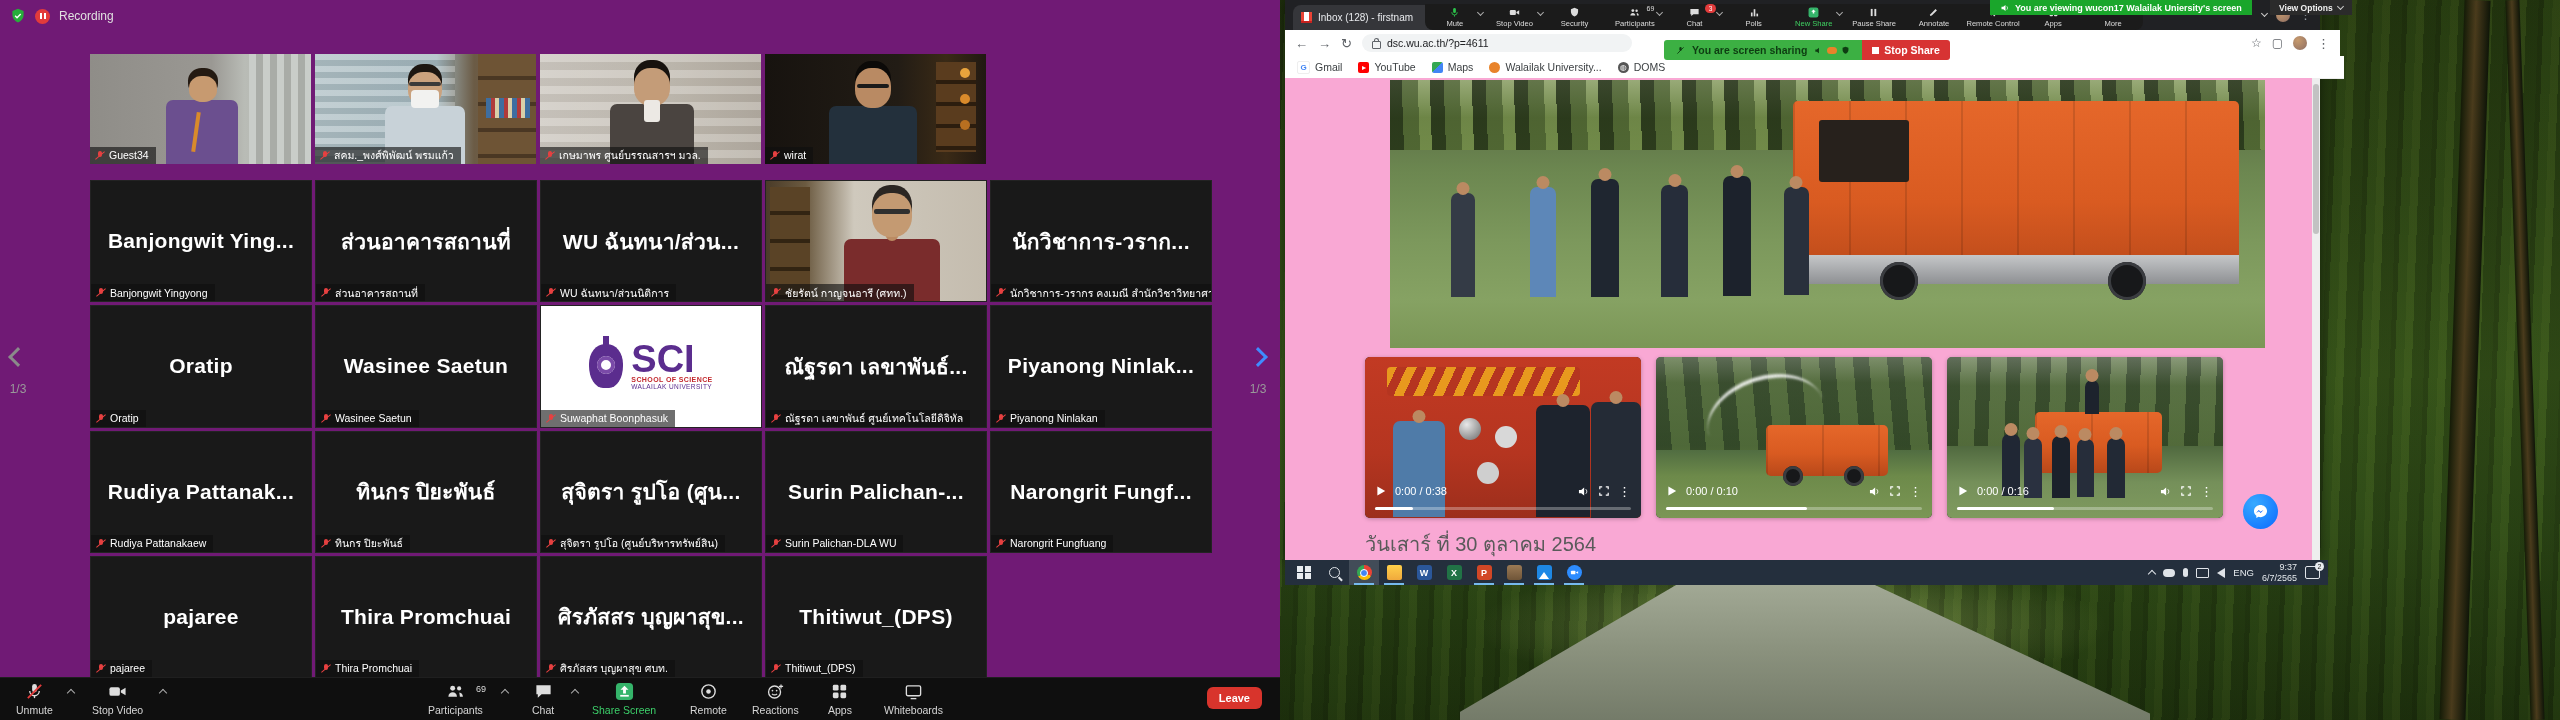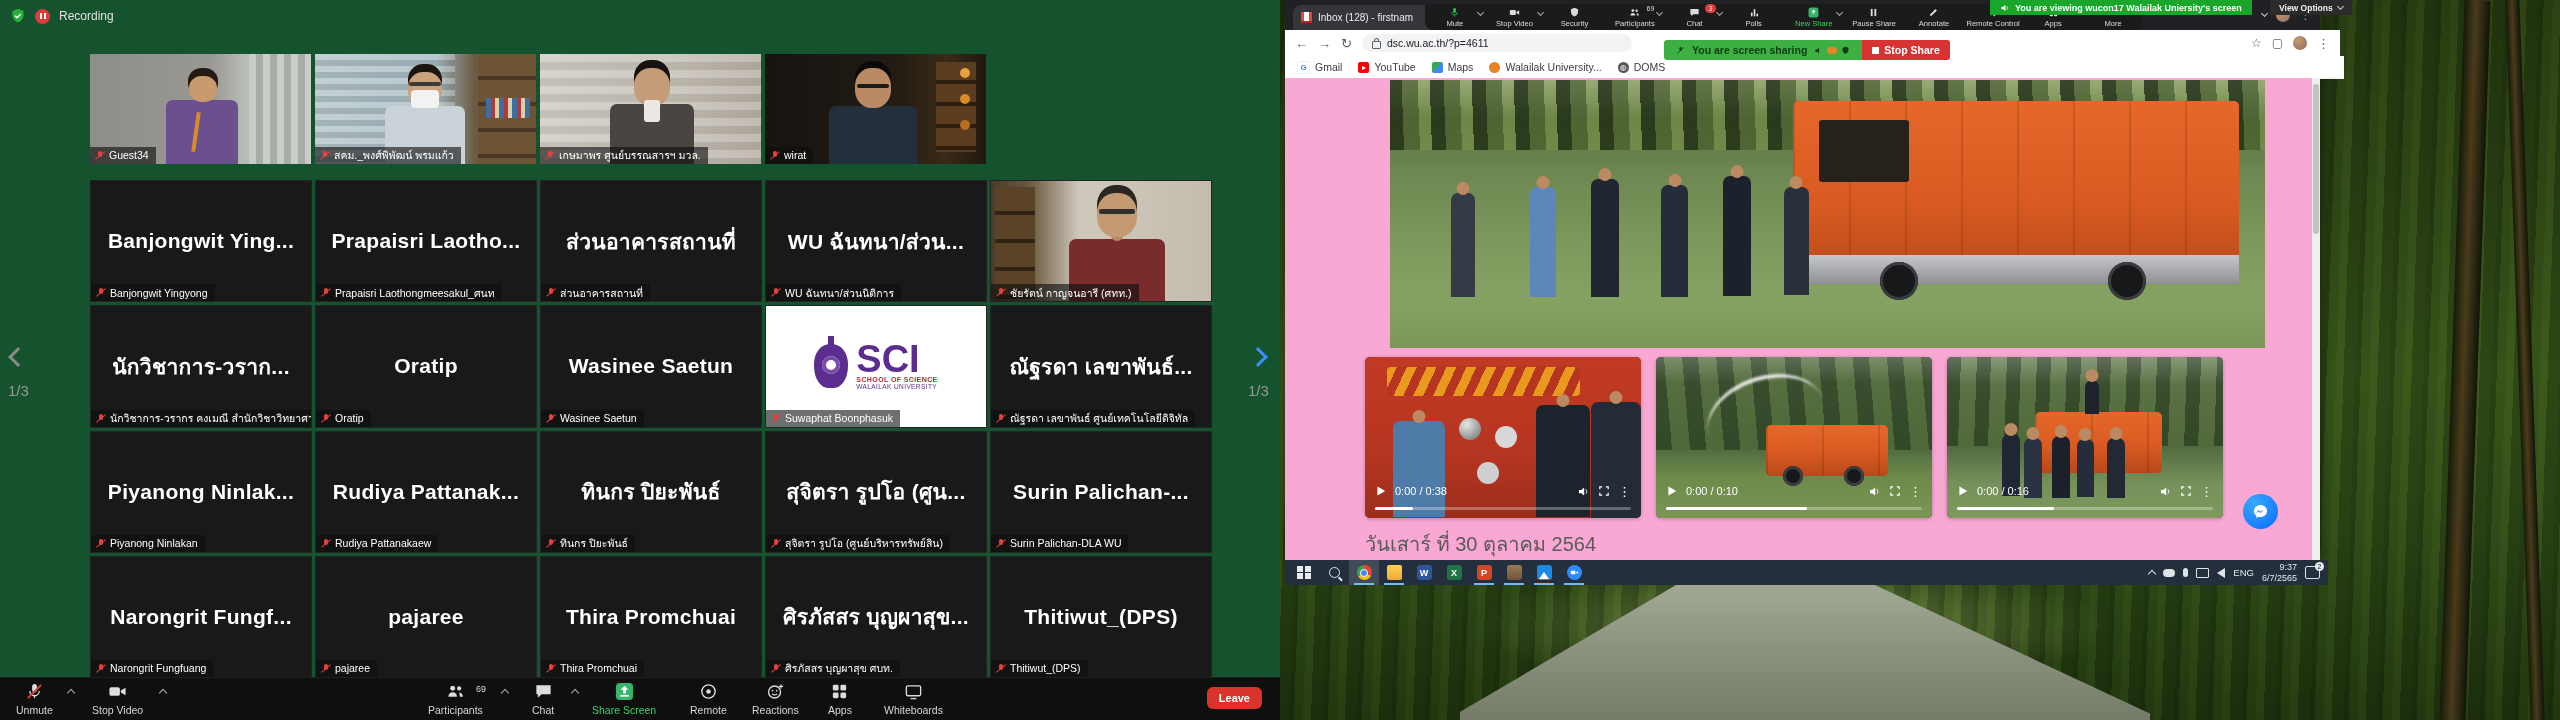--- a/index.html
+++ b/index.html
@@ -1,19 +1,19 @@
 <!DOCTYPE html>
 <html><head>
 <meta charset="utf-8">
 <style>
   html,body{margin:0;padding:0;background:#000;}
   .stage{position:relative;width:2560px;height:720px;overflow:hidden;
          font-family:"Liberation Sans","DejaVu Sans",sans-serif;background:#111;}
   
-  .zc{position:absolute;left:0;top:0;width:1540px;height:720px;background:#14532d;}
+  .zc{position:absolute;left:0;top:0;width:1540px;height:720px;background:#701a75;}
   .zc-top{position:absolute;left:10px;top:8px;display:flex;align-items:center;gap:9px;}
   .rec-dot{width:15px;height:15px;border-radius:50%;background:#e23b3b;display:flex;align-items:center;justify-content:center;gap:2px;}
   .rec-dot i{display:block;width:2px;height:6px;background:#fff;}
   .rec-txt{color:#e0e0e0;font-size:12px;}
   
   .vrow{position:absolute;left:90px;top:54px;width:1122px;height:110px;display:flex;gap:4px;}
   .vtile{position:relative;flex:0 0 221px;height:110px;background:#2b2b2b;overflow:hidden;}
   .vtile.active{outline:2px solid #c6d140;outline-offset:-2px;}
   .chip{position:absolute;left:0;bottom:0;max-width:96%;display:flex;align-items:center;gap:4px;
         background:rgba(15,15,15,.62);color:#fff;font-size:10.5px;line-height:1;
@@ -28,21 +28,21 @@
   
   .pgrid{position:absolute;left:90px;top:180px;width:1122px;height:498px;display:grid;
          grid-template-columns:repeat(5,1fr);grid-template-rows:repeat(4,1fr);gap:3px;}
   .gtile{position:relative;background:#191919;border:1px solid #232323;display:flex;align-items:center;justify-content:center;overflow:hidden;}
   .gname{color:#fff;font-size:21px;font-weight:bold;text-align:center;padding:0 8px;letter-spacing:.3px;}
   
   .navarr{position:absolute;width:20px;text-align:center;}
   .chev{display:inline-block;width:11px;height:11px;border-left:3px solid #8a8a8a;border-bottom:3px solid #8a8a8a;}
   .chev.left{transform:rotate(45deg);}
   .chev.right{border-color:#3f8cff;transform:rotate(225deg);}
-  .pageno{color:#9a9a9a;font-size:15px;margin-top:14px;}
+  .pageno{color:#9a9a9a;font-size:12px;margin-top:14px;}
   
   .zbar{position:absolute;left:0;bottom:0;width:1280px;height:42px;background:#0f0f0f;border-top:1px solid #1f1f1f;}
   .tbi{position:absolute;top:4px;display:flex;flex-direction:column;align-items:center;gap:3px;color:#d6d6d6;font-size:10.5px;}
   .tbi .lab{white-space:nowrap;}
   .tbi.green .lab{color:#3cd06a;}
   .caret{width:5px;height:5px;border-left:1.5px solid #aaa;border-top:1.5px solid #aaa;transform:rotate(45deg);position:absolute;}
   .cnt69{position:absolute;font-size:9px;color:#ddd;}
   .leavebtn{position:absolute;right:18px;top:9px;background:#d8342c;color:#fff;font-size:11px;font-weight:bold;
             border-radius:6px;padding:5px 12px;}
   
@@ -225,27 +225,20 @@
       </div>
     </div>
 
     <div class="pgrid">
 
       <div class="gtile">
         <div class="gname">Banjongwit Ying...</div>
         <div class="chip">
             <span class="micx"></span>
             <span>Banjongwit Yingyong</span>
-          </div>
-      </div>
-      <div class="gtile">
-        <div class="gname">Prapaisri Laotho...</div>
-        <div class="chip">
-            <span class="micx"></span>
-            <span>Prapaisri Laothongmeesakul_ศนท</span>
           </div>
       </div>
       <div class="gtile">
         <div class="gname">ส่วนอาคารสถานที่</div>
         <div class="chip">
             <span class="micx"></span>
             <span>ส่วนอาคารสถานที่</span>
           </div>
       </div>
       <div class="gtile">

